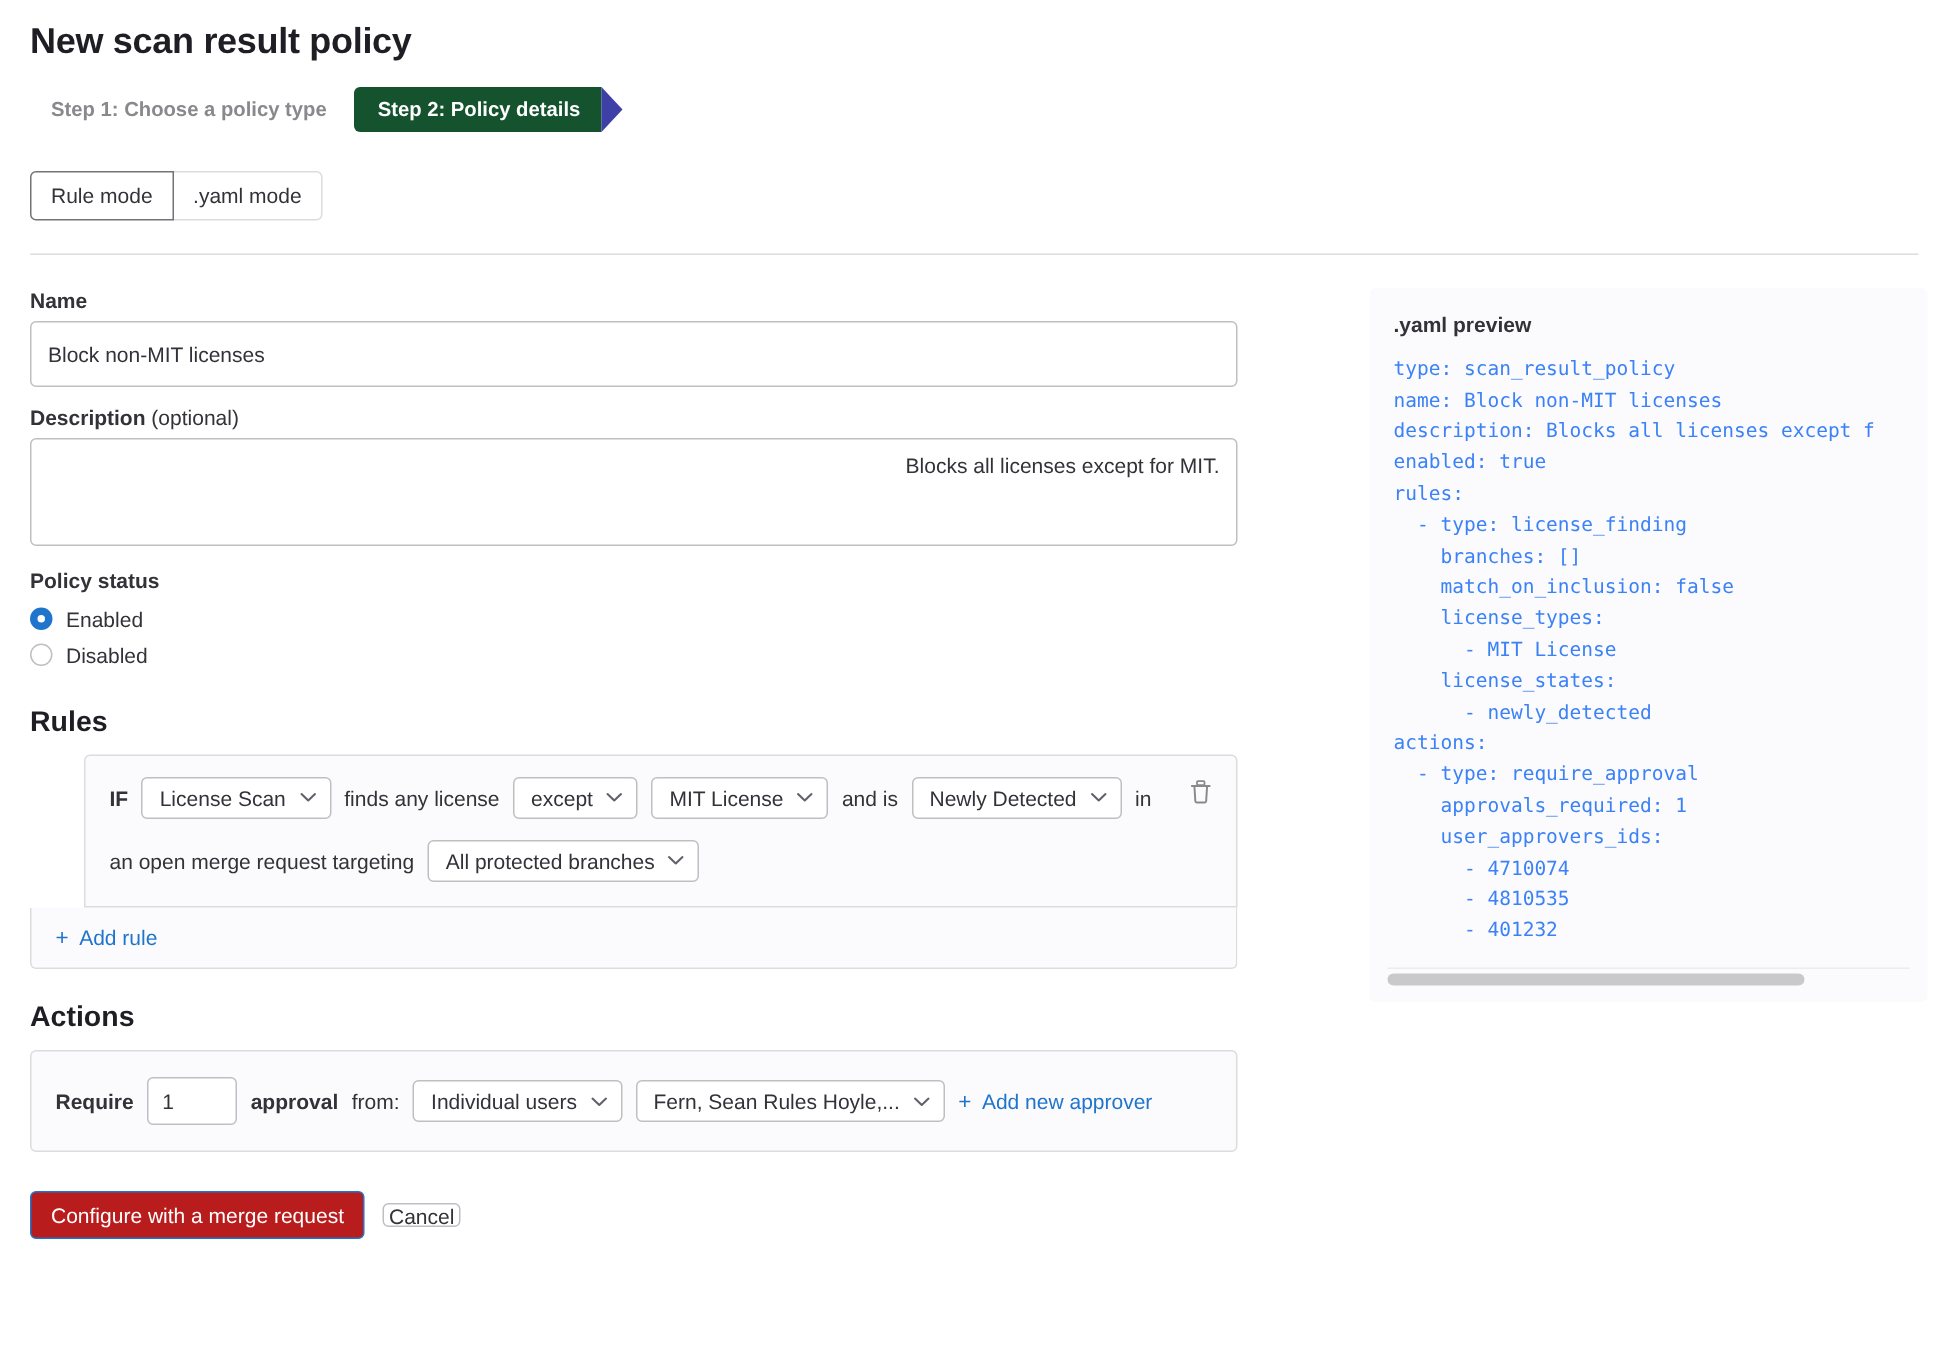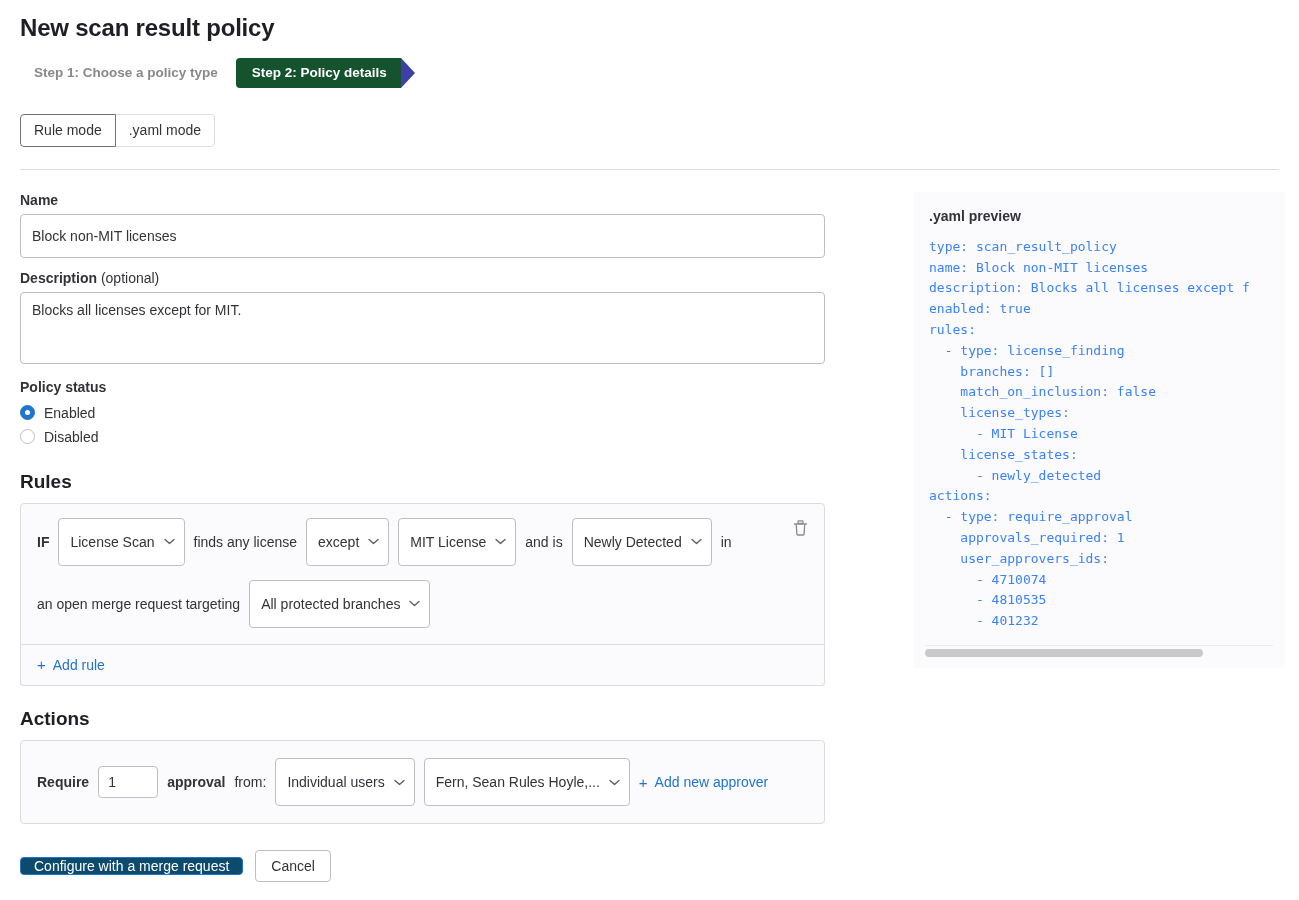--- a/index.html
+++ b/index.html
@@ -64,21 +64,21 @@
   .text-input {
     width: 100%; height: 44px;
     border: 1px solid #bfbfc3; border-radius: 4px;
     padding: 0 11px; font-family: inherit; font-size: 14px; color: #333238;
     background: #fff; outline: none;
   }
   .textarea-input {
     width: 100%; height: 72px; resize: none;
     border: 1px solid #bfbfc3; border-radius: 4px;
     padding: 8px 11px; font-family: inherit; font-size: 14px; color: #333238;
-    background: #fff; outline: none; line-height: 1.4;
+    background: #fff; outline: none; line-height: 1.4; text-align: right;
   }
   .gap { height: 12px; }
 
   
   .radio-row { display: flex; align-items: center; gap: 9px; height: 24px; }
   .radio {
     width: 15px; height: 15px; border-radius: 50%;
     border: 1px solid #bfbfc3; background: #fff; flex: none;
     position: relative; cursor: pointer;
   }
@@ -93,35 +93,35 @@
   .section-title {
     font-size: 19px; font-weight: bold; color: #1f1e24;
     margin: 22px 0 10px 0;
   }
 
   
   .panel {
     border: 1px solid #dcdcde; border-radius: 4px;
     background: #fbfafd;
   }
-  .panel-rule { position: relative; padding: 14px 16px 16px 16px; }
+  .panel-rule { position: relative; padding: 14px 16px 16px 16px; margin-left: 36px; }
   .panel-addrule {
     border-top: none; border-radius: 0 0 4px 4px;
     padding: 12px 16px;
   }
   .panel-rule { border-radius: 4px 4px 0 0; }
 
   .rule-line { display: flex; align-items: center; flex-wrap: wrap; gap: 9px; }
   .rule-line + .rule-line { margin-top: 14px; }
   .rule-text { font-size: 14px; color: #333238; white-space: nowrap; }
   .rule-if { font-size: 14px; font-weight: bold; color: #333238; }
 
   .dropdown {
     display: inline-flex; align-items: center; gap: 9px;
-    height: 48px; padding: 0 9px 0 11px;
+    height: 28px; padding: 0 9px 0 11px;
     border: 1px solid #bfbfc3; border-radius: 4px; background: #fff;
     font-size: 14px; color: #333238; cursor: pointer; white-space: nowrap;
   }
   .chev { flex: none; display: inline-block; }
 
   .trash-btn {
     position: absolute; top: 12px; right: 12px;
     width: 24px; height: 24px; border: none; background: transparent;
     cursor: pointer; padding: 0; display: flex; align-items: center; justify-content: center;
   }
@@ -140,27 +140,27 @@
   .num-input {
     width: 60px; height: 32px;
     border: 1px solid #bfbfc3; border-radius: 4px;
     padding: 0 9px; font-family: inherit; font-size: 14px; color: #333238;
     background: #fff; outline: none;
   }
 
   
   .footer { display: flex; align-items: center; gap: 12px; margin-top: 26px; }
   .btn-primary {
-    background: #0c4a6e; color: #fff; border: 1px solid #1f75cb;
-    border-radius: 4px; padding: 0 13px; height: 18px;
+    background: #b91c1c; color: #fff; border: 1px solid #1f75cb;
+    border-radius: 4px; padding: 0 13px; height: 32px;
     font-family: inherit; font-size: 14px; cursor: pointer;
   }
   .btn-secondary {
     background: #fff; color: #333238; border: 1px solid #bfbfc3;
-    border-radius: 4px; padding: 0 15px; height: 32px;
+    border-radius: 4px; padding: 0 3px; height: 16px;
     font-family: inherit; font-size: 14px; cursor: pointer;
   }
 
   
   .yaml-panel {
     background: #fbfafd; border-radius: 4px;
     padding: 16px 0 0 0; width: 372px;
     position: relative; overflow: hidden;
   }
   .yaml-title {

